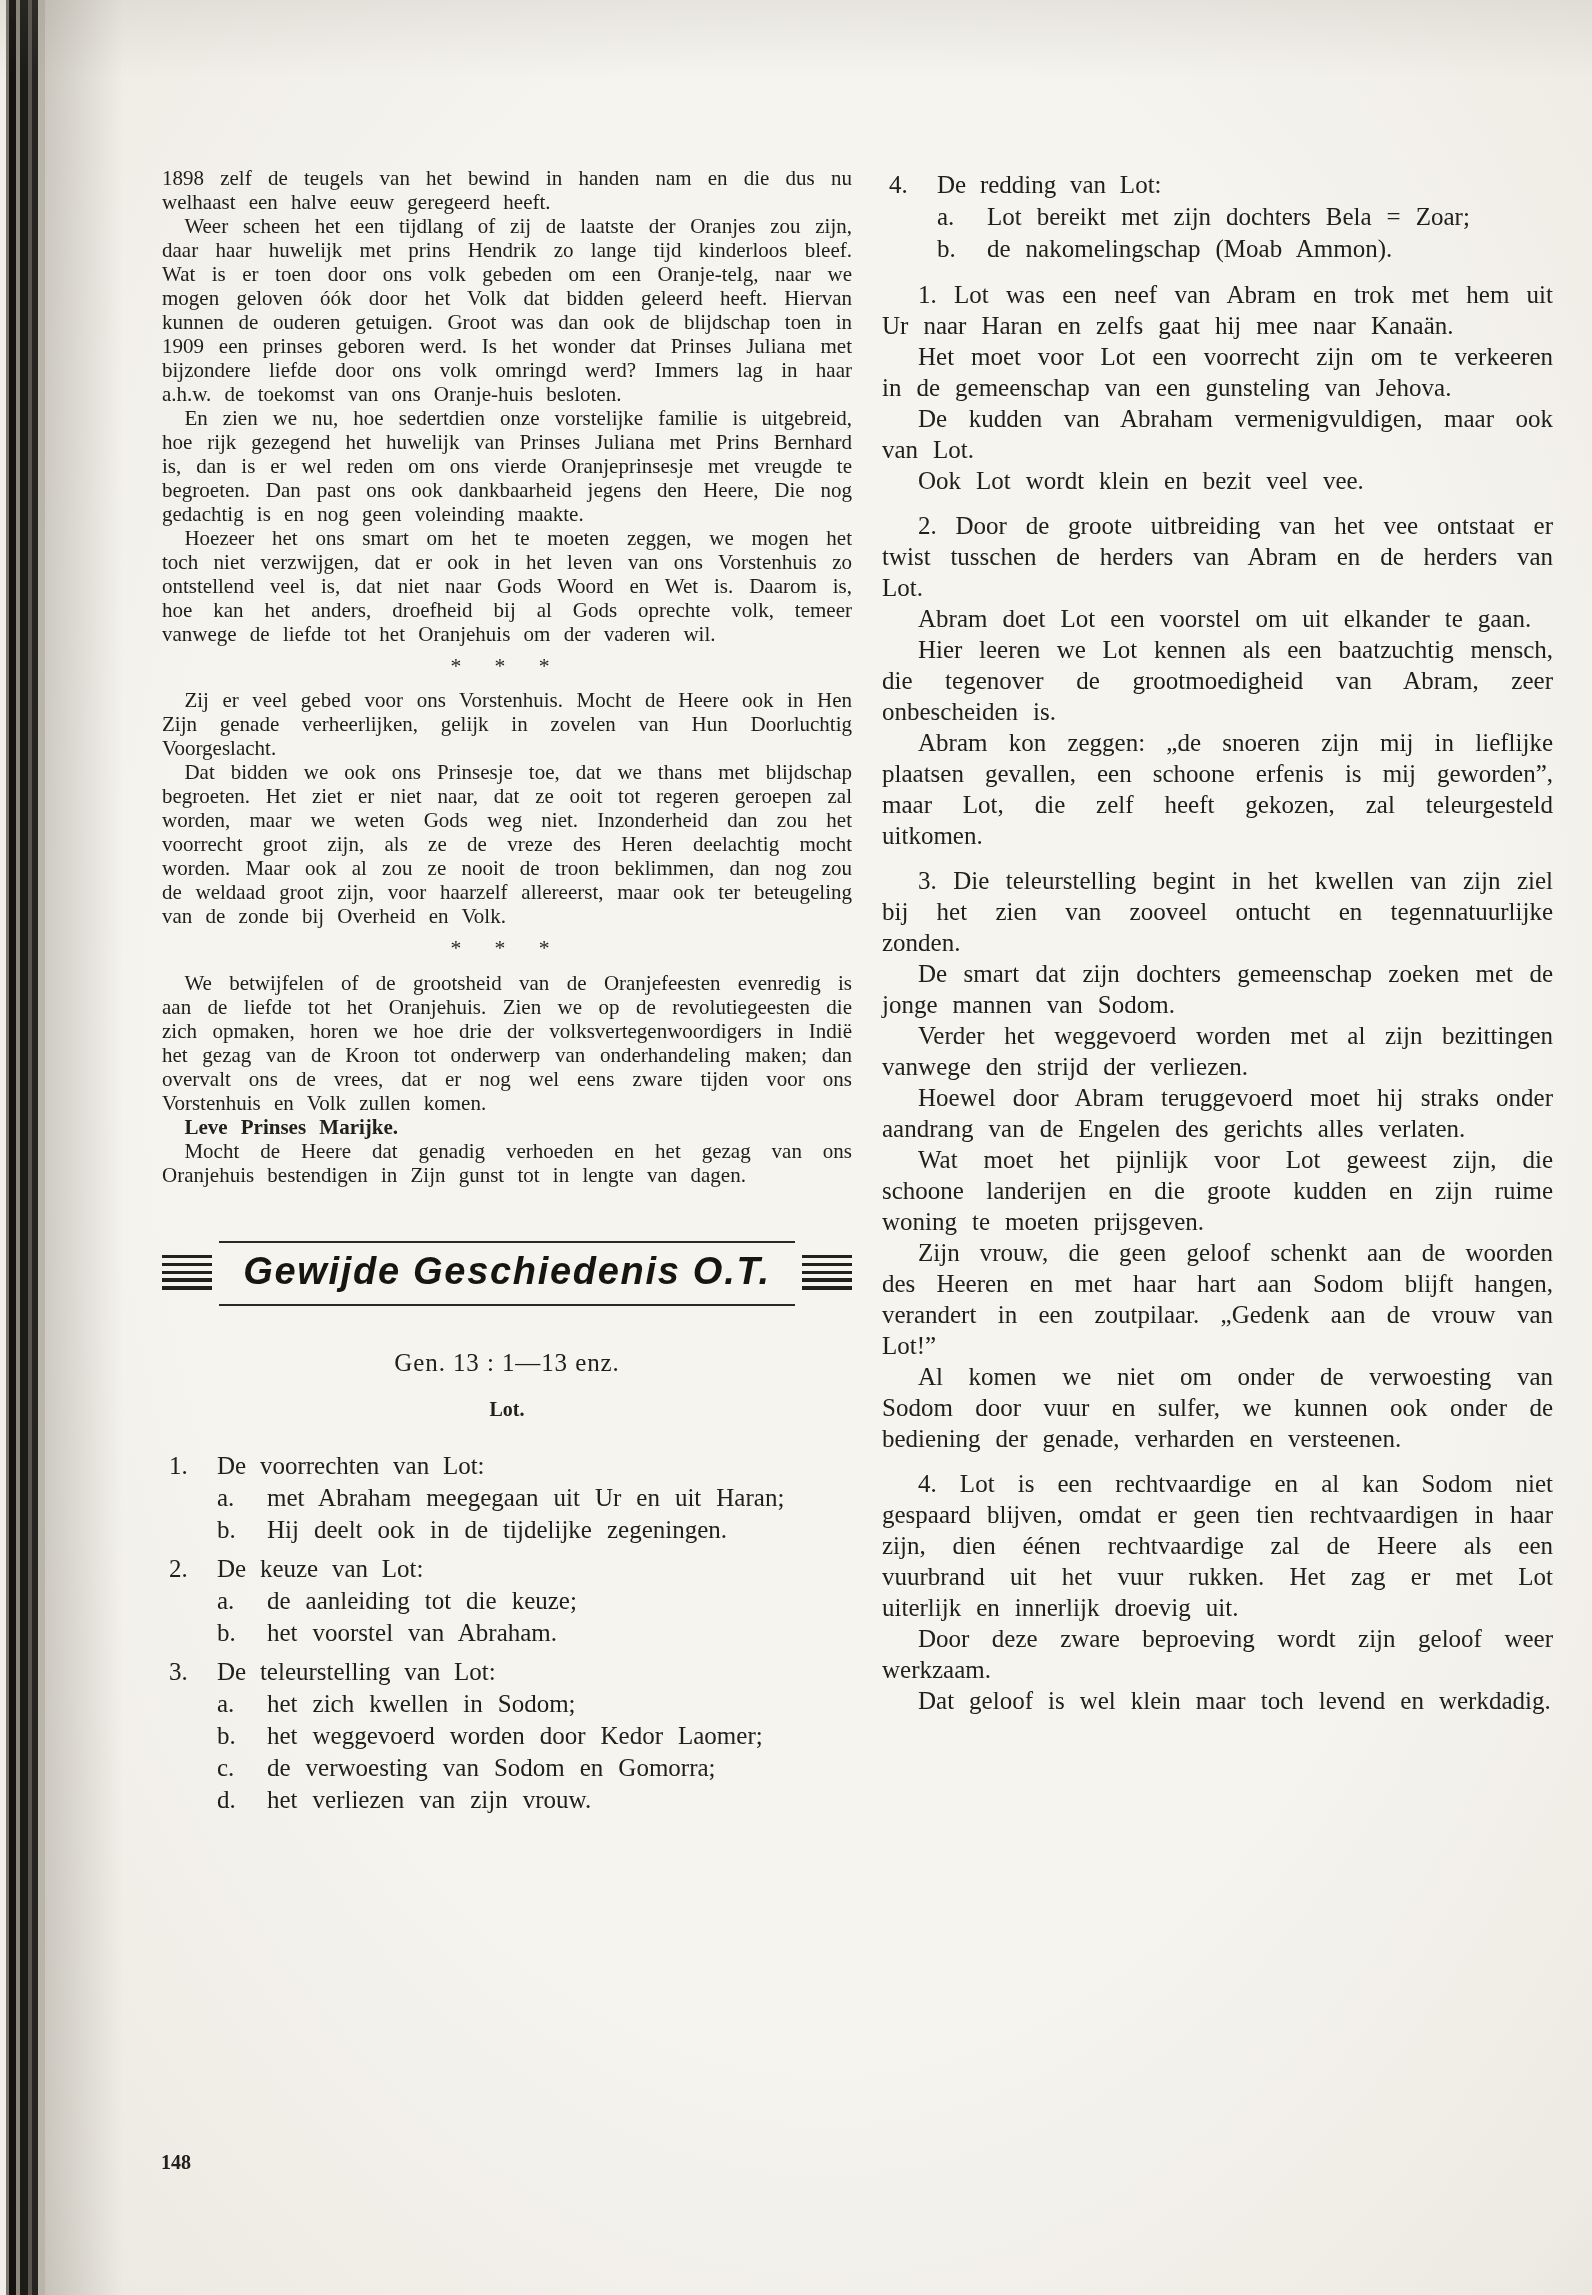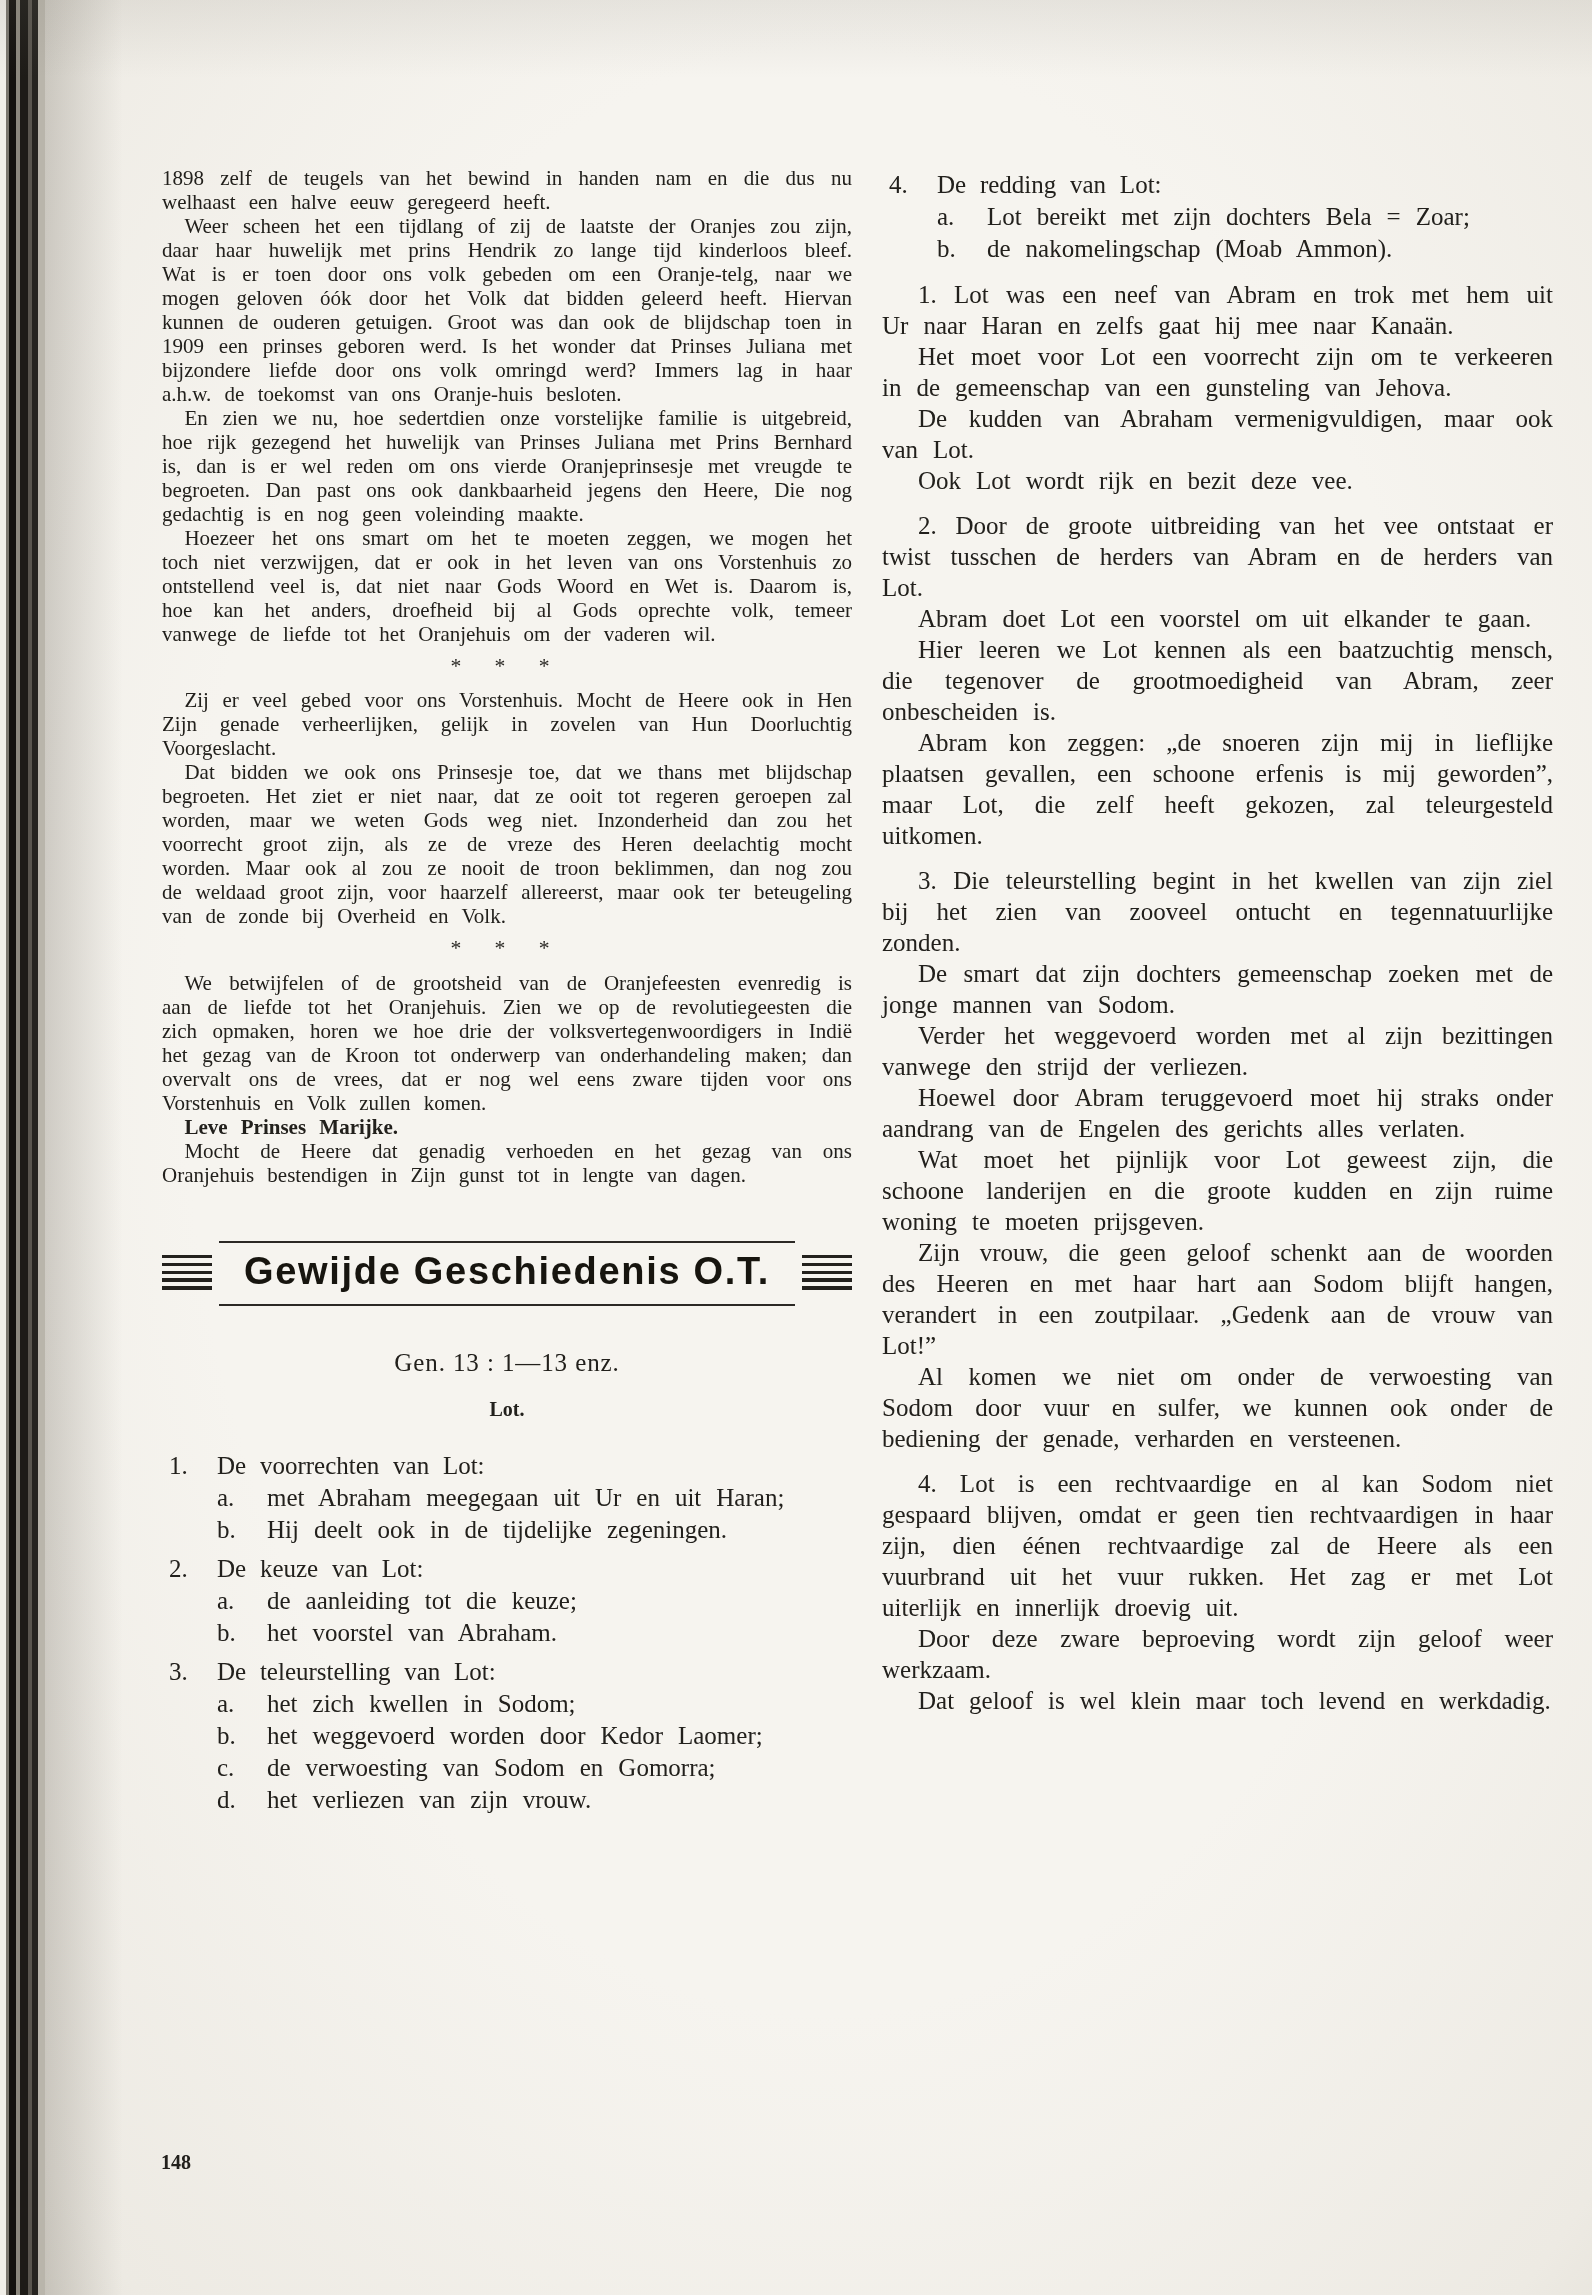--- a/index.html
+++ b/index.html
@@ -55,21 +55,21 @@
 
   
   .section-header { display: flex; align-items: center; margin-top: 54px; }
   .stripe-block {
     flex: none; width: 50px; height: 36px;
     background: repeating-linear-gradient(180deg, #23211d 0 3.5px, rgba(0,0,0,0) 3.5px 7.8px);
   }
   .header-center {
     flex: 1; margin: 0 7px;
     border-top: 2.6px solid #2b2925; border-bottom: 2.6px solid #2b2925;
-    padding: 7.8px 0 10.4px; text-align: center;
+    padding: 7.8px 0 10.4px; text-align: center; font-style: italic;
   }
   .header-text {
     font-family: "Liberation Sans", sans-serif;
     font-weight: bold; font-size: 38px; letter-spacing: 1.7px; color: #17150f;
   }
 
   .ref { text-align: center; font-size: 25px; margin-top: 43px; letter-spacing: 0.9px; }
   .lot-title { text-align: center; font-size: 20px; font-weight: bold; margin: 21px 0 29px; }
 
   
@@ -193,21 +193,21 @@
         <div class="o-sub">
           <span class="m">b.</span>
           <span class="t">de nakomelingschap (Moab Ammon).</span>
         </div>
       </div>
     </div>
 
     <p class="body sp">1.  Lot was een neef van Abram en trok met hem uit Ur naar Haran en zelfs gaat hij mee naar Kanaän.</p>
     <p class="body">Het moet voor Lot een voorrecht zijn om te verkeeren in de gemeenschap van een gunsteling van Jehova.</p>
     <p class="body">De kudden van Abraham vermenigvuldigen, maar ook van Lot.</p>
-    <p class="body">Ook Lot wordt rijk en bezit deze vee.</p>
+    <p class="body">Ook Lot wordt klein en bezit veel vee.</p>
     <p class="body sp">2.  Door de groote uitbreiding van het vee ontstaat er twist tusschen de herders van Abram en de herders van Lot.</p>
     <p class="body">Abram doet Lot een voorstel om uit elkander te gaan.</p>
     <p class="body">Hier leeren we Lot kennen als een baatzuchtig mensch, die tegenover de grootmoedigheid van Abram, zeer onbescheiden is.</p>
     <p class="body">Abram kon zeggen: „de snoeren zijn mij in lieflijke plaatsen gevallen, een schoone erfenis is mij geworden”, maar Lot, die zelf heeft gekozen, zal teleurgesteld uitkomen.</p>
     <p class="body sp">3.  Die teleurstelling begint in het kwellen van zijn ziel bij het zien van zooveel ontucht en tegennatuurlijke zonden.</p>
     <p class="body">De smart dat zijn dochters gemeenschap zoeken met de jonge mannen van Sodom.</p>
     <p class="body">Verder het weggevoerd worden met al zijn bezittingen vanwege den strijd der verliezen.</p>
     <p class="body">Hoewel door Abram teruggevoerd moet hij straks onder aandrang van de Engelen des gerichts alles verlaten.</p>
     <p class="body">Wat moet het pijnlijk voor Lot geweest zijn, die schoone landerijen en die groote kudden en zijn ruime woning te moeten prijsgeven.</p>
     <p class="body">Zijn vrouw, die geen geloof schenkt aan de woorden des Heeren en met haar hart aan Sodom blijft hangen, verandert in een zoutpilaar. „Gedenk aan de vrouw van Lot!”</p>

